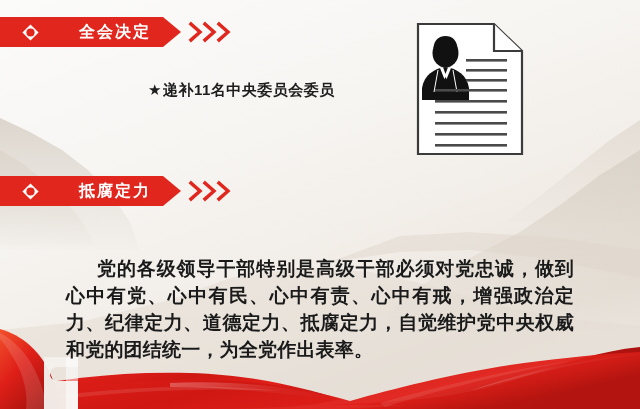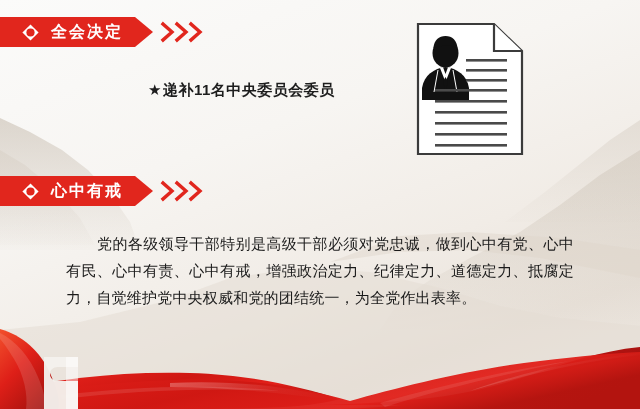--- a/index.html
+++ b/index.html
@@ -41,20 +41,21 @@
   .banner-body {
     position: relative;
     height: 30px;
     background: #e1261d;
     display: flex;
     align-items: center;
     padding-left: 22px;
     padding-right: 30px;
     box-sizing: border-box;
     clip-path: polygon(0 0, calc(100% - 18px) 0, 100% 50%, calc(100% - 18px) 100%, 0 100%);
+    gap: 28px;
   }
   .diamond-icon {
     width: 17px;
     height: 17px;
     position: relative;
     flex: 0 0 auto;
     margin-right: 12px;
   }
   .diamond-icon svg { display:block; width:17px; height:17px; }
   .banner-label {
@@ -104,25 +105,25 @@
     width: 108px;
     height: 134px;
     z-index: 5;
   }
   #document-illustration svg { display: block; width: 108px; height: 134px; }
 
   
   #emphasis-paragraph {
     position: absolute;
     left: 66px;
-    top: 215px;
+    top: 236px;
     width: 508px;
     z-index: 5;
-    font-size: 15px;
-    font-weight: normal;
+    font-size: 19px;
+    font-weight: bold;
     color: #1a1a1a;
     line-height: 27px;
     text-align: justify;
     text-indent: 31px;
     letter-spacing: 0.2px;
   }
 
   
   #ribbon {
     position: absolute;
@@ -235,21 +236,21 @@
   </div>
 
   <div class="banner" id="banner-emphasis">
     <div class="banner-body">
       <span class="diamond-icon">
         <svg viewBox="0 0 17 17" xmlns="http://www.w3.org/2000/svg">
           <path d="M8.5 0.4 L16.6 8.5 L8.5 16.6 L0.4 8.5 Z" fill="#ffffff"></path>
           <circle cx="8.5" cy="8.5" r="4.1" fill="#e1261d"></circle>
         </svg>
       </span>
-      <span class="banner-label">心中有戒</span>
+      <span class="banner-label">抵腐定力</span>
     </div>
     <span class="chevrons">
       <svg width="52" height="22" viewBox="0 0 52 22" xmlns="http://www.w3.org/2000/svg">
         <g fill="none" stroke="#e1261d" stroke-width="3.4" stroke-linecap="square">
           <polyline points="4,3 13,11 4,19"></polyline>
           <polyline points="18,3 27,11 18,19"></polyline>
           <polyline points="32,3 41,11 32,19"></polyline>
         </g>
       </svg>
     </span>

